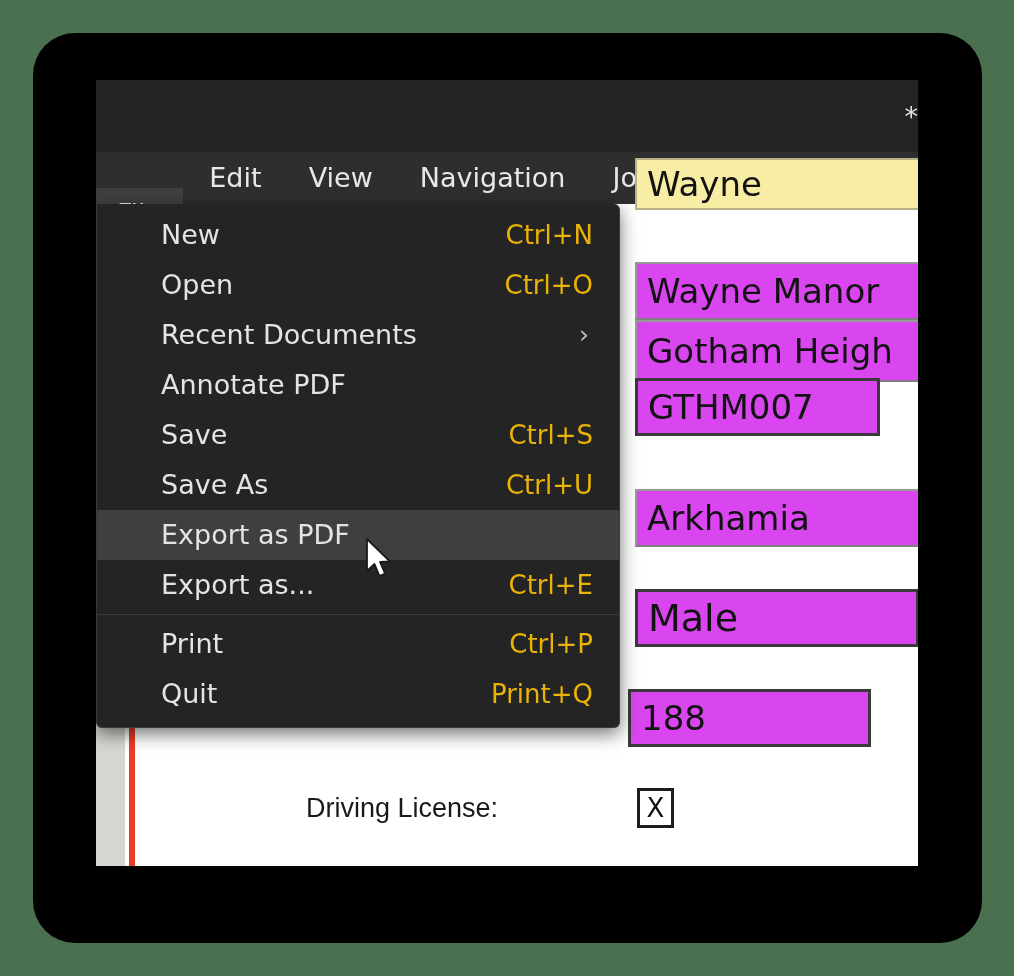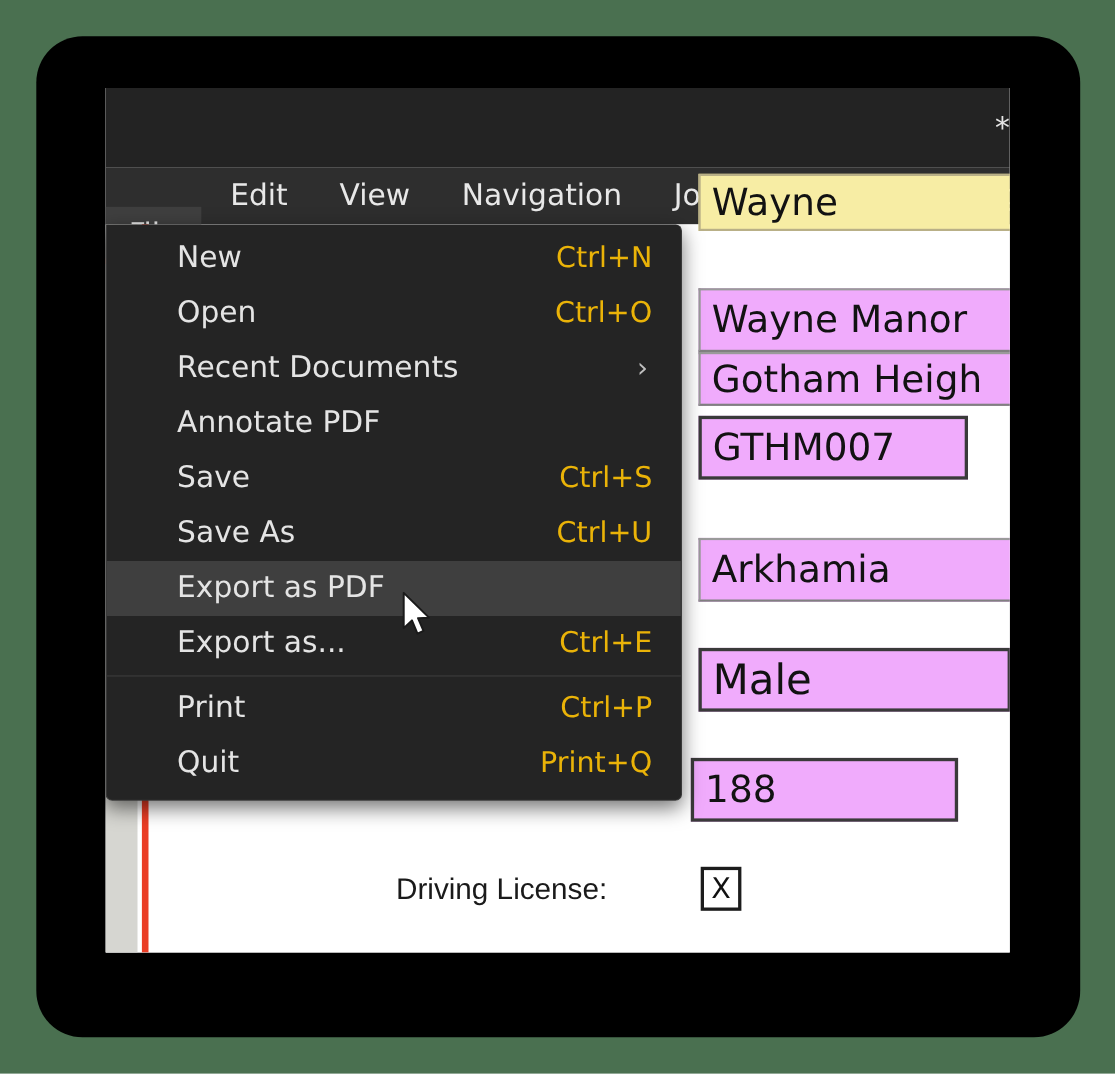--- a/index.html
+++ b/index.html
@@ -114,29 +114,29 @@
     top: 0;
     width: 6px;
     height: 662px;
     background: #ea3d25;
   }
 
   .form-label {
     position: absolute;
     font-size: 27px;
     color: #1a1a1a;
-    text-align: center;
+    text-align: left;
     white-space: nowrap;
     font-family: "Liberation Sans", sans-serif;
   }
 
   .field {
     position: absolute;
     box-sizing: border-box;
-    background: #f0abfc;
+    background: #d946ef;
     border: 2px solid #808080;
     border-top-color: #9a9a9a;
     border-left-color: #9a9a9a;
     font-size: 32px;
     color: #121212;
     padding: 0 10px;
     display: flex;
     align-items: center;
     white-space: nowrap;
     overflow: hidden;
@@ -246,21 +246,21 @@
     
   </div>
 
   <div id="form-body">
     <div id="side-strip"></div>
     <div id="red-accent-line"></div>
 
     <div class="field highlighted" style="left:539px; top:-46px; width:320px; height:52px; font-size:34px;">Wayne</div>
 
     <div class="field" style="left:539px; top:58px; width:320px; height:58px; font-size:34px;">Wayne Manor</div>
-    <div class="field" style="left:539px; top:116px; width:320px; height:49px; font-size:34px;">Gotham Heigh</div>
+    <div class="field" style="left:539px; top:116px; width:320px; height:62px; font-size:34px;">Gotham Heigh</div>
     <div class="field strong-border" style="left:539px; top:174px; width:245px; height:58px; font-size:34px;">GTHM007</div>
 
     <div class="field" style="left:539px; top:285px; width:320px; height:58px; font-size:34px;">Arkhamia</div>
 
     <div class="field strong-border" style="left:539px; top:385px; width:284px; height:58px; font-size:38px;text-align:right;">Male</div>
 
     <div class="form-label" style="left:210px; top:492px; width:300px;">Height (cm):</div>
     <div class="field strong-border" style="left:532px; top:485px; width:243px; height:58px; font-size:34px;">188</div>
 
     <div class="form-label" style="left:210px; top:589px; width:300px;">Driving License:</div>

